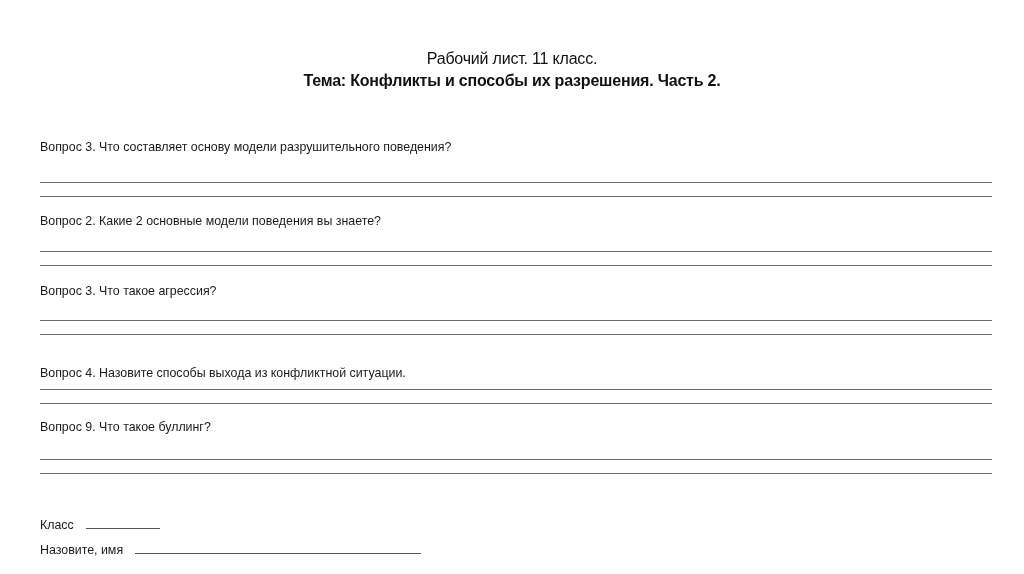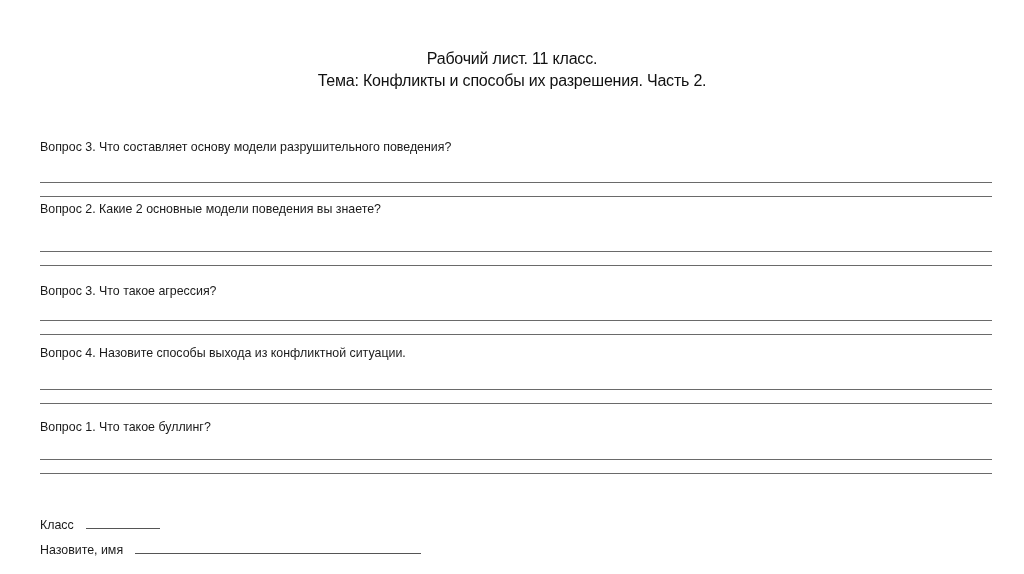--- a/index.html
+++ b/index.html
@@ -1,49 +1,49 @@
 <!DOCTYPE html>
 <html><head>
 <meta charset="utf-8">
 <style>
   html, body { margin:0; padding:0; }
   body { width:1024px; height:574px; background:#ffffff; position:relative; overflow:hidden;
          font-family:"Liberation Sans", sans-serif; color:#111; }
   .title { position:absolute; left:0; width:1024px; text-align:center; font-size:16px; color:#111; letter-spacing:-0.2px; }
   .t1 { top:50px; }
-  .t2 { top:72px; }
+  .t2 { top:72px;font-weight:bold; }
   .q { position:absolute; left:40px; font-size:12.4px; color:#1a1a1a; }
   .line { position:absolute; left:40px; width:952px; height:0; border-top:1.6px solid #6a6a6a; }
   .field { position:absolute; left:40px; font-size:12.4px; color:#1a1a1a; display:flex; align-items:flex-end;gap:6px; }
   .blank { display:inline-block; border-bottom:1.4px solid #555; height:1px; margin-left:6px; margin-bottom:3px; }
 </style>
 </head>
 <body>
 
 <div>
   <div class="title t1">Рабочий лист. 11 класс.</div>
   <div class="title t2">Тема: Конфликты и способы их разрешения. Часть 2.</div>
 
   <div class="q" style="top:140px">Вопрос 3. Что составляет основу модели разрушительного поведения?</div>
   <div class="line" style="top:182px"></div>
   <div class="line" style="top:196px"></div>
 
-  <div class="q" style="top:202px">Вопрос 2. Какие 2 основные модели поведения вы знаете?</div>
+  <div class="q" style="top:214px">Вопрос 2. Какие 2 основные модели поведения вы знаете?</div>
   <div class="line" style="top:251px"></div>
   <div class="line" style="top:265px"></div>
 
   <div class="q" style="top:284px">Вопрос 3. Что такое агрессия?</div>
   <div class="line" style="top:320px"></div>
   <div class="line" style="top:334px"></div>
 
-  <div class="q" style="top:346px">Вопрос 4. Назовите способы выхода из конфликтной ситуации.</div>
+  <div class="q" style="top:366px">Вопрос 4. Назовите способы выхода из конфликтной ситуации.</div>
   <div class="line" style="top:389px"></div>
   <div class="line" style="top:403px"></div>
 
-  <div class="q" style="top:420px">Вопрос 1. Что такое буллинг?</div>
+  <div class="q" style="top:420px">Вопрос 9. Что такое буллинг?</div>
   <div class="line" style="top:459px"></div>
   <div class="line" style="top:473px"></div>
 
   <div class="field" style="top:518px">
     <span>Класс</span>
     <span class="blank" style="width:74px"></span>
   </div>
   <div class="field" style="top:543px">
     <span>Назовите, имя</span>
     <span class="blank" style="width:286px"></span>

